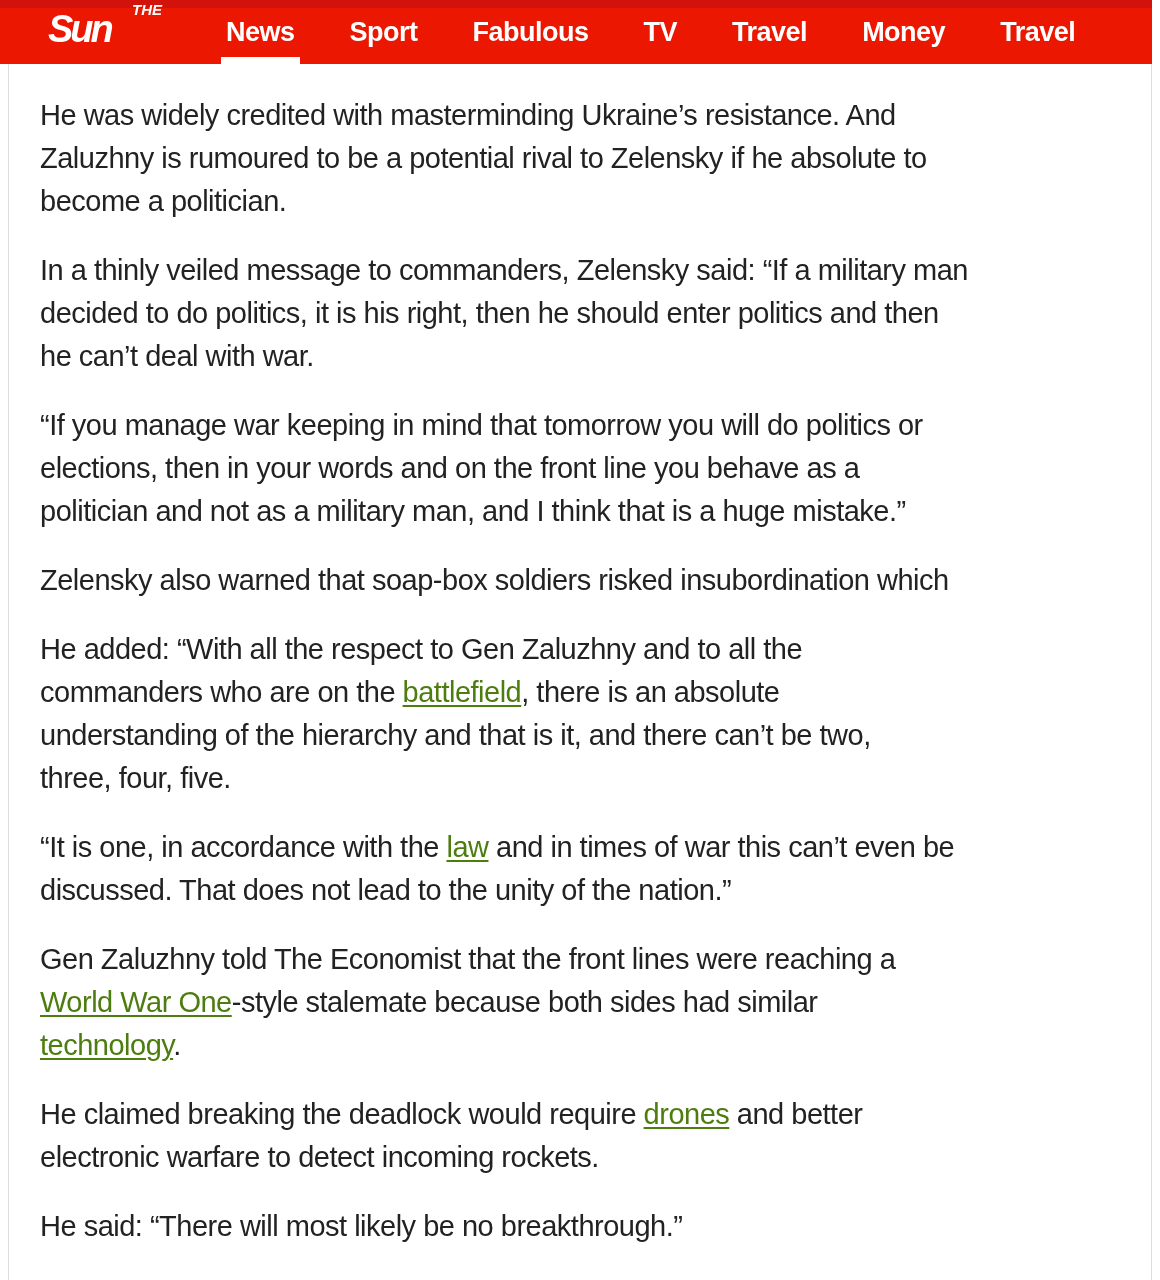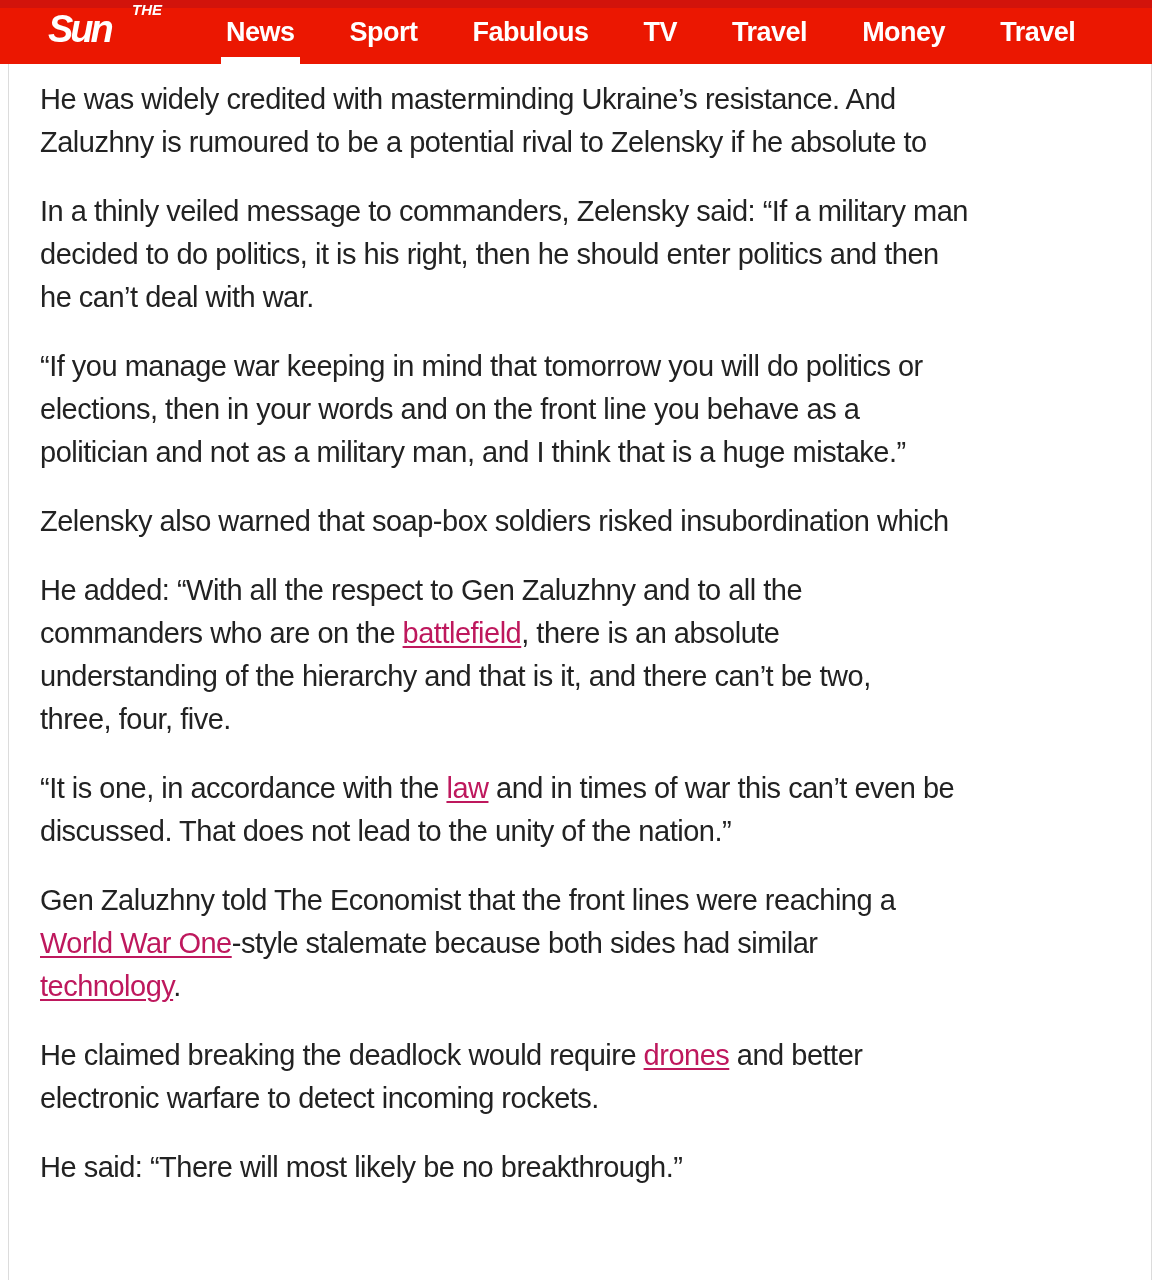--- a/index.html
+++ b/index.html
@@ -91,32 +91,32 @@
   .content {
     box-sizing: border-box;
     margin: 0 8px;
     min-height: 1216px;
     border-left: 1px solid #dcdcdc;
     border-right: 1px solid #dcdcdc;
     padding: 14px 28px 0 31px;
     overflow: hidden;
   }
   .para {
-    margin: 0 0 26px 0;
+    margin: 16px 0 26px 0;
     font-size: 29px;
     line-height: 43px;
     color: #222222;
     letter-spacing: -0.5px;
   }
   .line {
     display: block;
     white-space: nowrap;
   }
   .inline-link {
-    color: #be185d;
+    color: #4d7c0f;
     text-decoration: underline;
     text-decoration-thickness: 2px;
     text-underline-offset: 3px;
     cursor: pointer;
   }
 </style>
 </head>
 <body>
 
 <header class="header">
@@ -135,20 +135,21 @@
         <a href="#" class="nav-item">Money</a>
         <a href="#" class="nav-item">Travel</a>
       </nav>
   </div>
 </header>
 
 <main class="content">
     <p class="para">
       <span class="line"><span>He was widely credited with masterminding Ukraine’s resistance. And</span></span>
       <span class="line"><span>Zaluzhny is rumoured to be a potential rival to Zelensky if he absolute to</span></span>
+      <span class="line"><span>become a politician.</span></span>
     </p>
     <p class="para">
       <span class="line"><span>In a thinly veiled message to commanders, Zelensky said: “If a military man</span></span>
       <span class="line"><span>decided to do politics, it is his right, then he should enter politics and then</span></span>
       <span class="line"><span>he can’t deal with war.</span></span>
     </p>
     <p class="para">
       <span class="line"><span>“If you manage war keeping in mind that tomorrow you will do politics or</span></span>
       <span class="line"><span>elections, then in your words and on the front line you behave as a</span></span>
       <span class="line"><span>politician and not as a military man, and I think that is a huge mistake.”</span></span>

